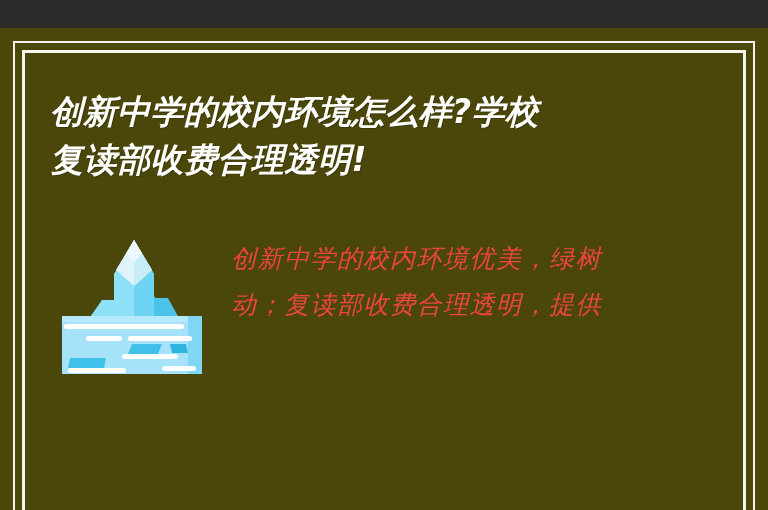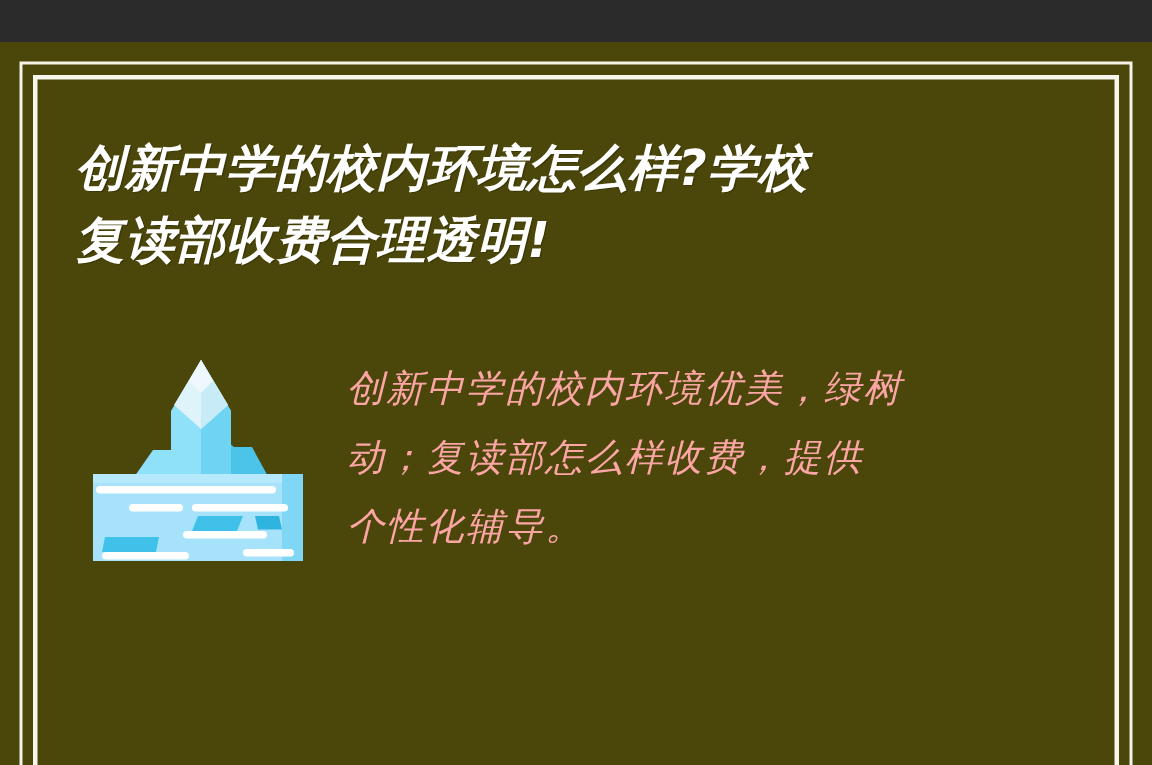--- a/index.html
+++ b/index.html
@@ -74,21 +74,21 @@
 
   
   .body-block {
     position: absolute;
     left: 231px;
     top: 208px;
     width: 425px;
   }
   .body-line {
     display: block;
-    color: #fca5a5;
+    color: #ef4444;
     font-family: "DejaVu Serif", serif;
     font-size: 25px;
     font-style: italic;
     font-weight: normal;
     line-height: 46px;
     letter-spacing: 1.5px;
     white-space: nowrap;
   }
 </style>
 </head>
@@ -140,17 +140,16 @@
 
         <polygon points="70,118 100,118 96,128 66,128" fill="#3fc1ea"></polygon>
         <polygon points="108,118 124,118 126,127 110,127" fill="#2fb3df"></polygon>
         <polygon points="8,132 44,132 42,142 6,142" fill="#3fc1ea"></polygon>
       </g>
     </svg>
   </div>
 
   <div class="body-block">
     <span class="body-line">创新中学的校内环境优美，绿树</span>
-    <span class="body-line">动；复读部怎么样收费，提供</span>
-    <span class="body-line">个性化辅导。</span>
+    <span class="body-line">动；复读部收费合理透明，提供</span>
   </div>
 
 </div>
 
 </body></html>

